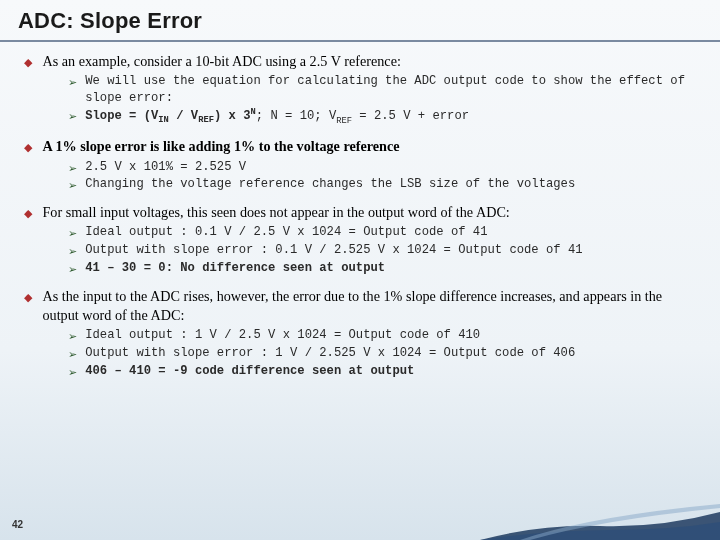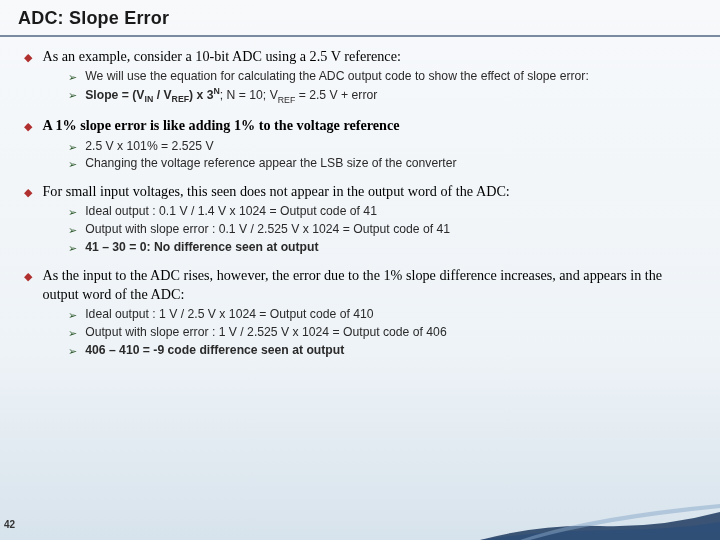--- a/index.html
+++ b/index.html
@@ -7,21 +7,21 @@
   .slide {
     width: 720px; height: 540px;
     background: linear-gradient(180deg, #f7f9fb 0%, #eef3f7 65%, #d7e3ec 100%);
     position: relative;
   }
   .title-bar {
     padding: 8px 18px 6px 18px;
     border-bottom: 2px solid #7a8aa0;
   }
   .title-text {
-    font-size: 18px;
+    font-size: 22px;
     font-weight: 900;
     color: #1a1a1a;
     letter-spacing: 0.2px;
   }
   .content {
     padding: 10px 24px 0 24px;
   }
   .section { margin-bottom: 10px; }
   .main-line {
     display: flex; align-items: flex-start;
@@ -34,26 +34,26 @@
   .main-line .txt { flex: 1; font-family: Liberation Serif, serif; }
   .sub-list { margin: 2px 0 0 44px; }
   .sub-line {
     display: flex; align-items: flex-start;
     font-size: 12.2px; color: #2a2a2a; line-height: 1.35; margin-bottom: 1px;
   }
   .arrow {
     color: #2d5a2d; font-size: 11px; margin-right: 8px; margin-top: 2px;
     flex-shrink: 0; font-family: "Segoe UI Symbol", Arial;
   }
-  .sub-line .txt { flex: 1; }
+  .sub-line .txt { flex: 1; font-family: Liberation Mono, monospace; }
   .bold { font-weight: 700; }
   sub { font-size: 0.72em; vertical-align: sub; }
   sup { font-size: 0.72em; vertical-align: super; }
   .page-num {
-    position: absolute; left: 4px; bottom: 10px;
+    position: absolute; left: 12px; bottom: 10px;
     font-size: 10px; font-weight: 700; color: #333;
   }
   .footer-deco {
     position: absolute; right: 0; bottom: 0; width: 240px; height: 46px;
     pointer-events: none;
   }
 </style>
 </head>
 <body>
 
@@ -88,34 +88,34 @@
         <span class="diamond">◆</span>
         <span class="txt bold">A 1% slope error is like adding 1% to the voltage reference</span>
       </div>
       <div class="sub-list">
         <div class="sub-line">
           <span class="arrow">➢</span>
           <span class="txt">2.5 V x 101% = 2.525 V</span>
         </div>
         <div class="sub-line">
           <span class="arrow">➢</span>
-          <span class="txt">Changing the voltage reference appear the LSB size of the converter</span>
+          <span class="txt">Changing the voltage reference changes the LSB size of the voltages</span>
         </div>
       </div>
     </div>
 
     <div class="section">
       <div class="main-line">
         <span class="diamond">◆</span>
         <span class="txt">For small input voltages, this seen does not appear in the output word of the ADC:</span>
       </div>
       <div class="sub-list">
         <div class="sub-line">
           <span class="arrow">➢</span>
-          <span class="txt">Ideal output : 0.1 V / 1.4 V x 1024 = Output code of 41</span>
+          <span class="txt">Ideal output : 0.1 V / 2.5 V x 1024 = Output code of 41</span>
         </div>
         <div class="sub-line">
           <span class="arrow">➢</span>
           <span class="txt">Output with slope error : 0.1 V / 2.525 V x 1024 = Output code of 41</span>
         </div>
         <div class="sub-line">
           <span class="arrow">➢</span>
           <span class="txt bold">41 – 30 = 0: No difference seen at output</span>
         </div>
       </div>

